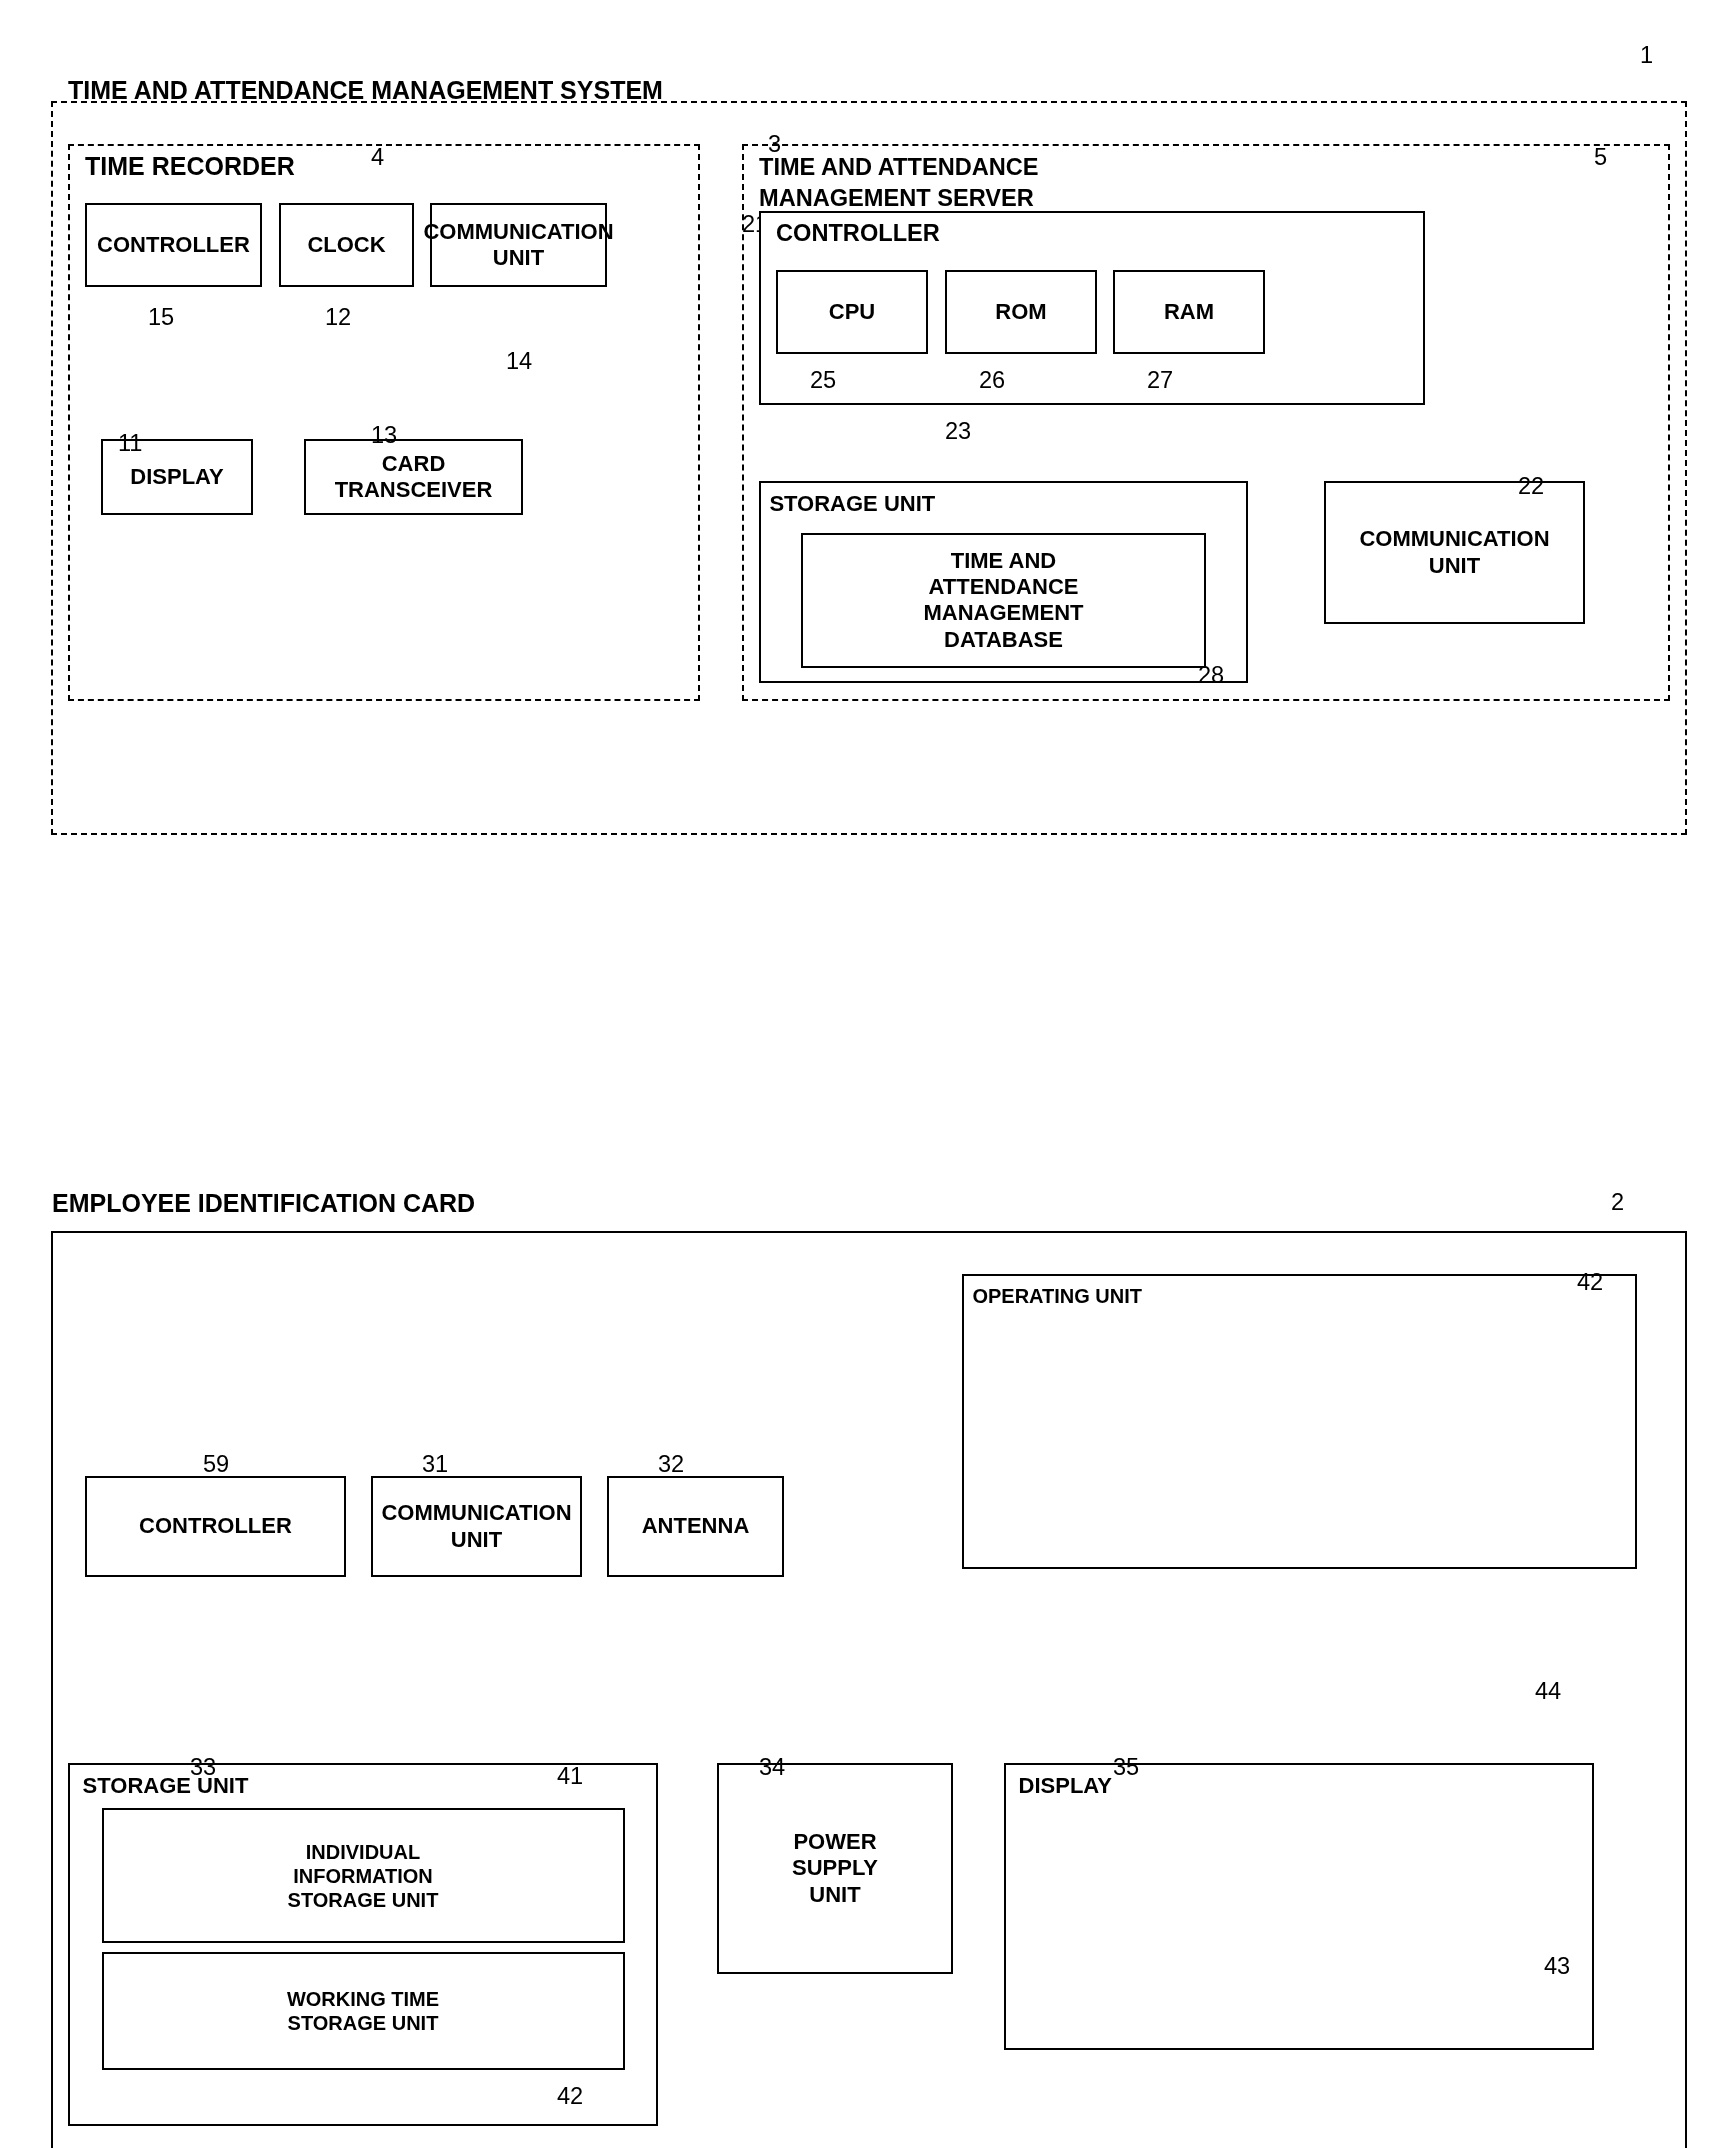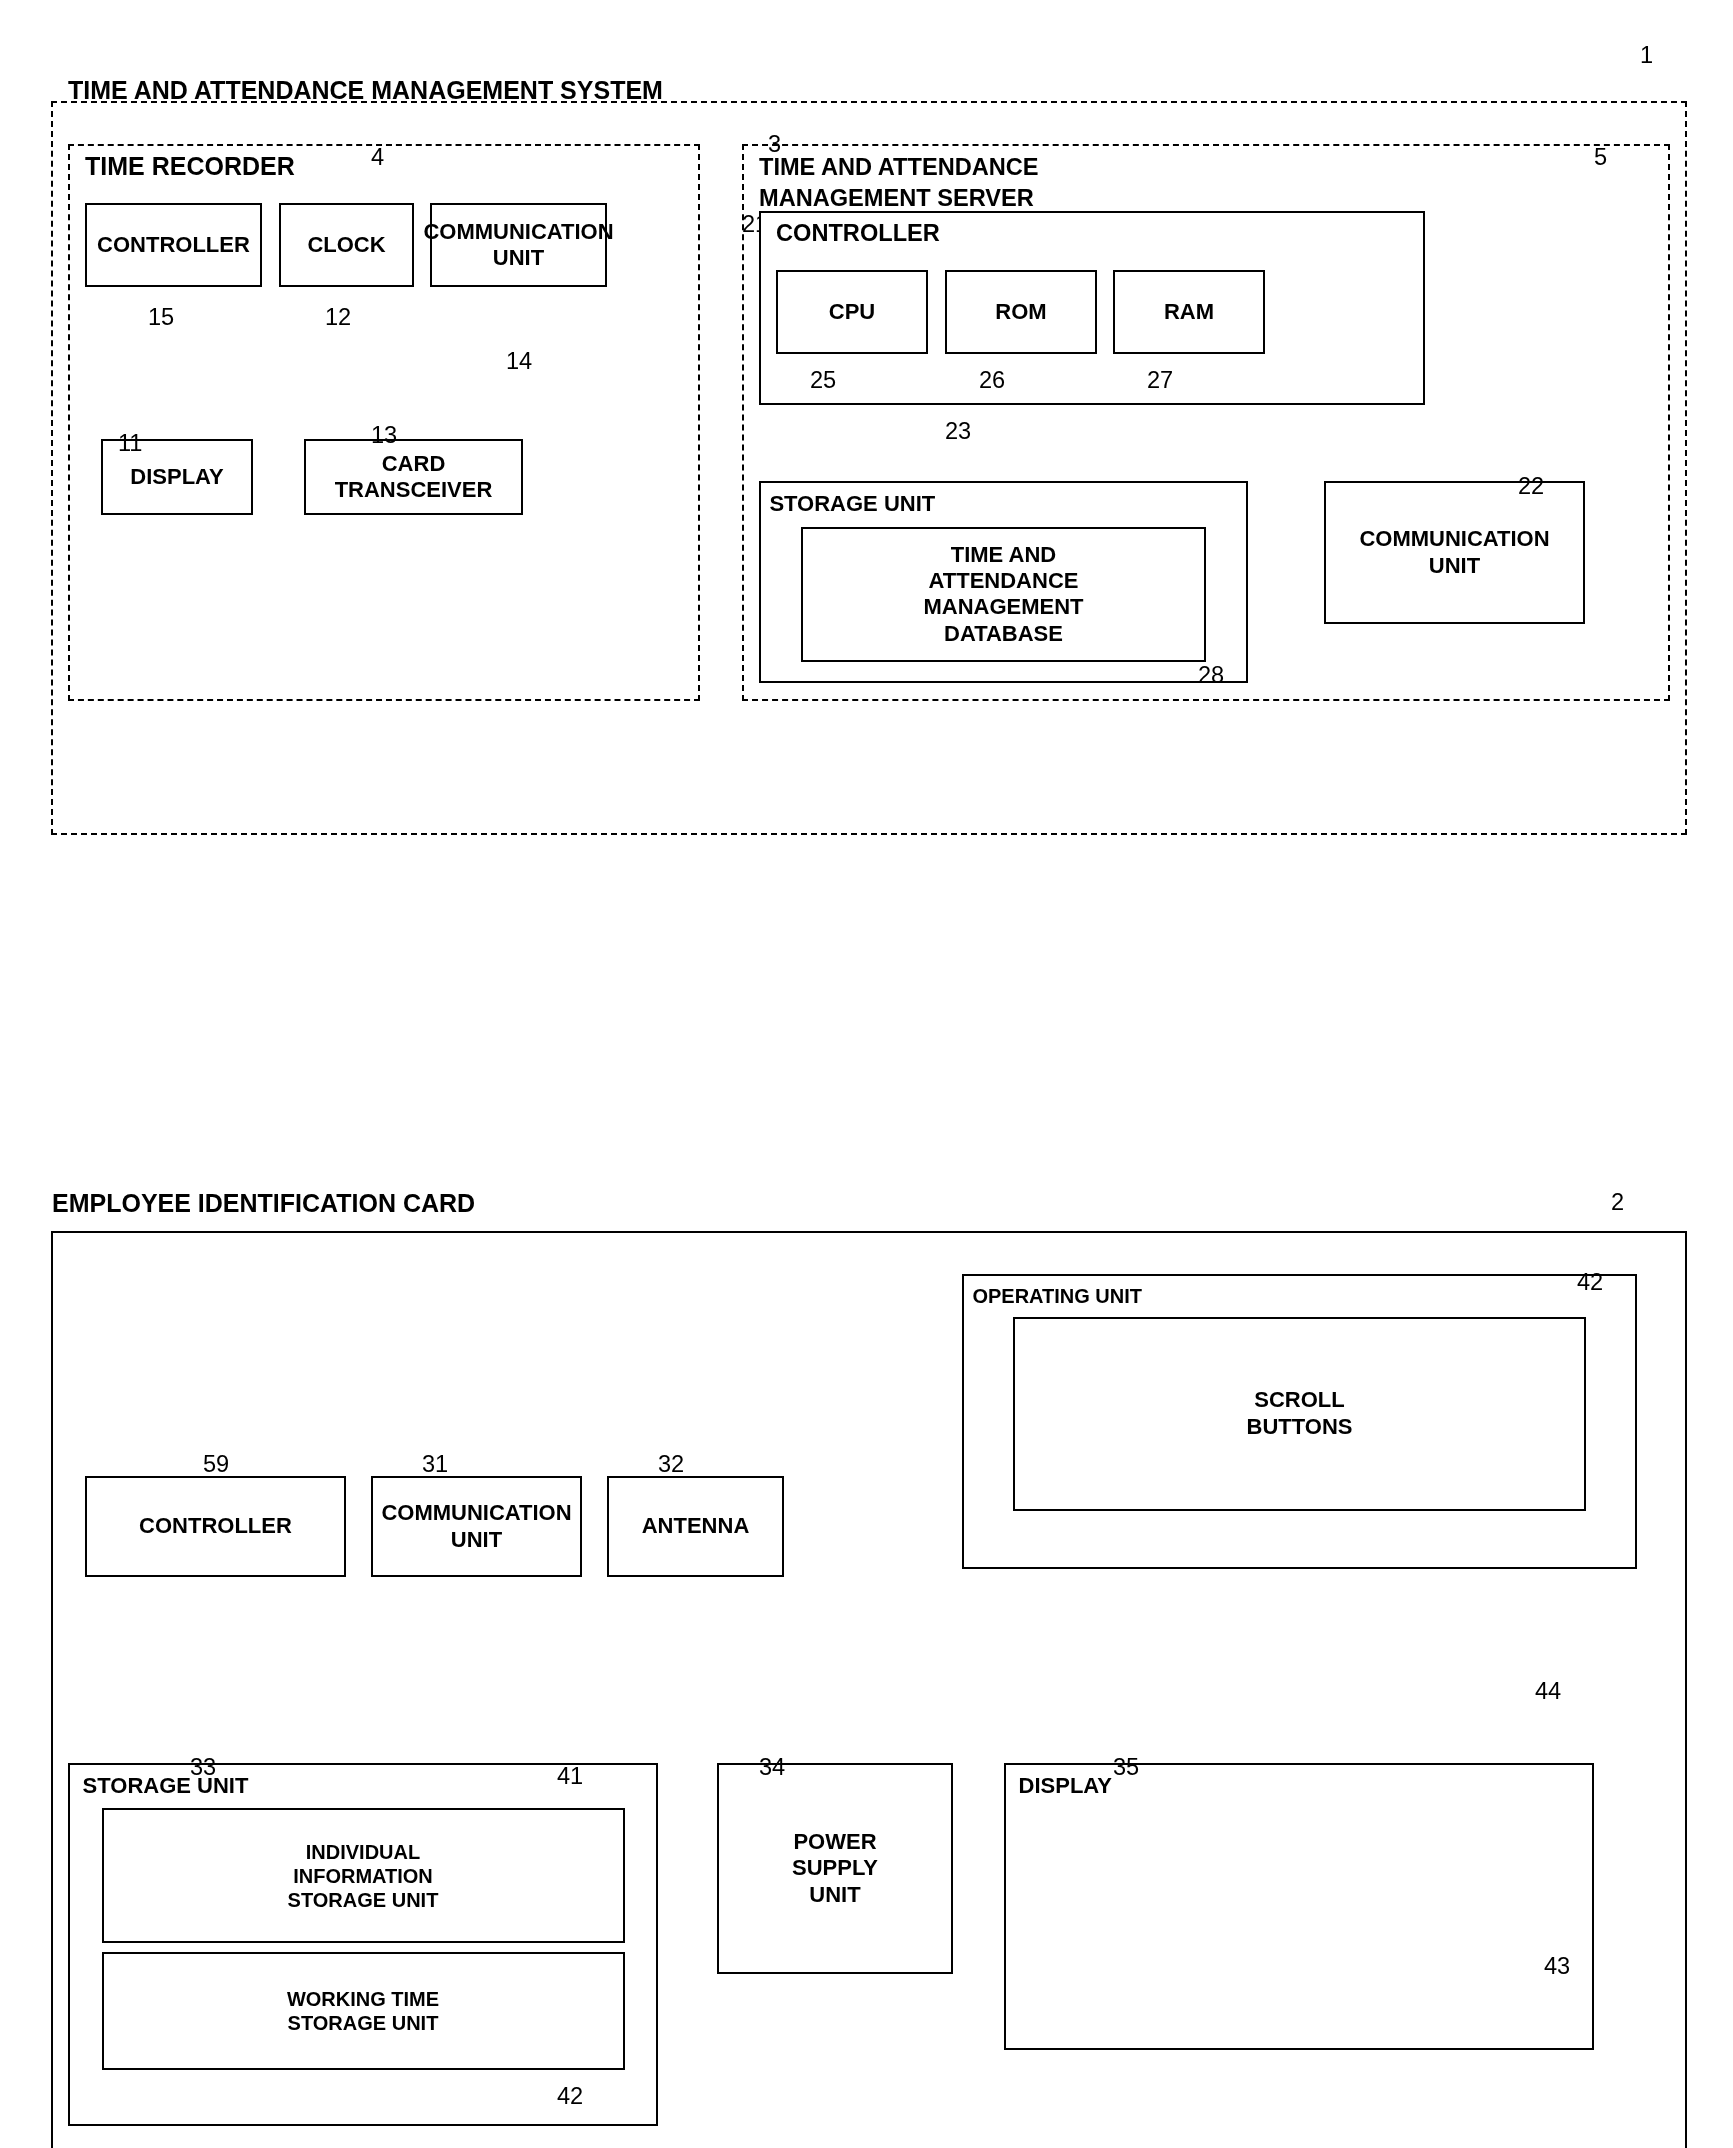--- a/index.html
+++ b/index.html
@@ -107,21 +107,21 @@
   <div class="box" style="top:236px; left:911px; width:152px; height:84px;">ROM</div>
 
   <div class="box" style="top:236px; left:1079px; width:152px; height:84px;">RAM</div>
 
   <div class="ref-num" style="top:333px; left:776px;">25</div>
   <div class="ref-num" style="top:333px; left:945px;">26</div>
   <div class="ref-num" style="top:333px; left:1113px;">27</div>
 
   <div class="box" style="top:447px; left:725px; width:489px; height:202px; flex-direction:column; justify-content:flex-start; padding-top:8.4px;">
     <div style="font-size:22px; font-weight:bold; align-self:flex-start; margin-left:8.4px;">STORAGE UNIT</div>
-    <div class="box" style="position:relative; width:405px; height:135px; margin-top:9px; border:2.5px solid #000;">TIME AND<br>ATTENDANCE<br>MANAGEMENT<br>DATABASE</div>
+    <div class="box" style="position:relative; width:405px; height:135px; margin-top:15px; border:2.5px solid #000;">TIME AND<br>ATTENDANCE<br>MANAGEMENT<br>DATABASE</div>
   </div>
   <div class="ref-num" style="top:628px; left:1164px;">28</div>
 
   <div class="box" style="top:447px; left:1290px; width:261px; height:143px;">COMMUNICATION<br>UNIT</div>
   <div class="ref-num" style="top:439px; left:1484px;">22</div>
   <div class="ref-num" style="top:384px; left:911px;">23</div>
 
   <svg class="svg-overlay" viewBox="0 0 1980 2548" xmlns="http://www.w3.org/2000/svg">
     <defs>
       <marker id="arrowhead" markerWidth="10" markerHeight="7" refX="10" refY="3.5" orient="auto">
@@ -208,21 +208,20 @@
   <div class="ref-num" style="top:1417px; left:169px;">59</div>
 
   <div class="box" style="top:1442px; left:337px; width:211px; height:101px;">COMMUNICATION<br>UNIT</div>
   <div class="ref-num" style="top:1417px; left:388px;">31</div>
 
   <div class="box" style="top:1442px; left:573px; width:177px; height:101px;">ANTENNA</div>
   <div class="ref-num" style="top:1417px; left:624px;">32</div>
 
   <div class="box" style="top:1240px; left:928px; width:675px; height:295px; flex-direction:column; justify-content:flex-start; padding-top:8.4px;">
     <div style="font-size:20px; font-weight:bold; align-self:flex-start; margin-left:8.4px;">OPERATING UNIT</div>
-    <div class="box" style="position:relative; width:573px; height:194px; margin-top:8.4px; border:2.5px solid #000;">SCROLL<br>BUTTONS</div>
   </div>
   <div class="ref-num" style="top:1235px; left:1543px;">42</div>
 
   <div class="ref-num" style="top:1644px; left:1501px;">44</div>
 
   <div class="box" style="top:1729px; left:34px; width:590px; height:363px; flex-direction:column; justify-content:flex-start; padding:8.4px;">
     <div style="font-size:22px; font-weight:bold; align-self:flex-start; margin-left:4.2px;">STORAGE UNIT</div>
 
     <div class="box" style="position:relative; width:523px; height:135px; margin-top:8.4px; border:2.5px solid #000; font-size:20px;">INDIVIDUAL<br>INFORMATION<br>STORAGE UNIT</div>
 

